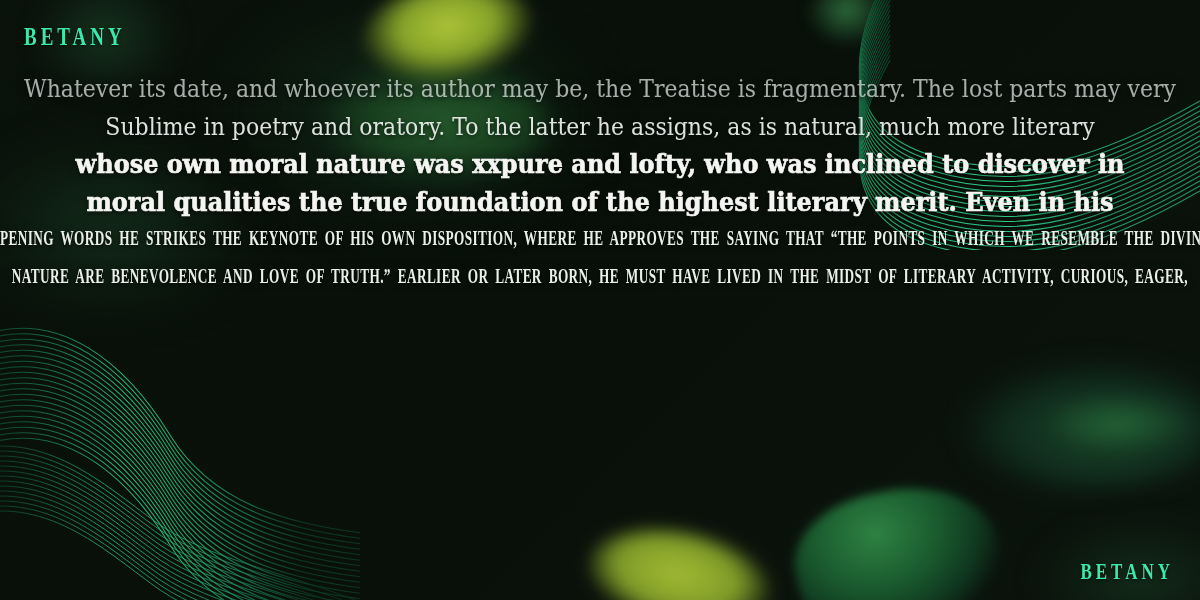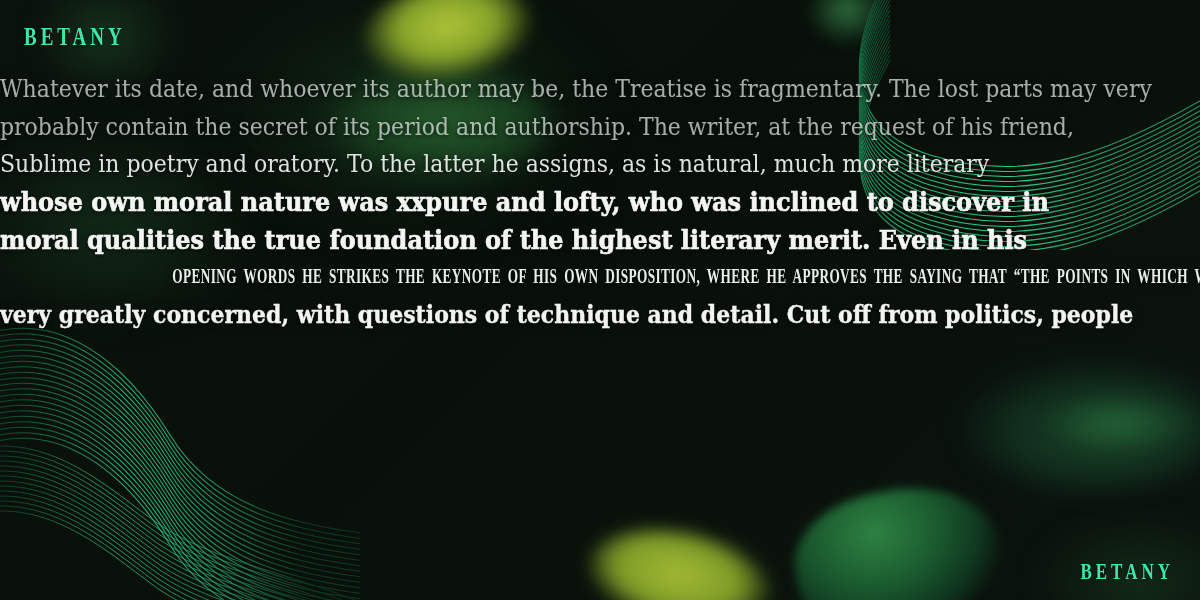--- a/index.html
+++ b/index.html
@@ -78,21 +78,21 @@
   .logo{
     position:absolute;font-family:"Liberation Serif",serif;font-weight:700;
     letter-spacing:4px;transform:scaleY(1.3);transform-origin:center;
     text-shadow:0 1px 3px rgba(0,0,0,.6);z-index:30;
   }
   .logo-tl{left:24px;top:26px;font-size:19px;}
   .logo-br{right:26px;bottom:18px;font-size:17px;}
   
   .article{position:absolute;left:0;right:0;top:70px;z-index:20;}
   .line{
-    display:flex;justify-content:flex-start;align-items:center;
+    display:flex;justify-content:center;align-items:center;
     height:37.6px;white-space:nowrap;
   }
   .line > span{
     display:inline-block;white-space:nowrap;
     text-shadow:0 2px 4px rgba(0,0,0,.55), 0 0 10px rgba(0,0,0,.35);
   }
   .l-thin > span{
     font-size:22px;color:rgba(223,231,226,0.74);font-weight:400;
     transform:scale(1,1.12);
   }
@@ -223,31 +223,28 @@
 
 <div class="vignette"></div>
 
 <div class="logo logo-tl" style="color:#3ce9ad;">BETANY</div>
 <div class="logo logo-br" style="color:#3ce9ad;">BETANY</div>
 
 <div class="article">
   <div class="line l-thin">
       <span>Whatever its date, and whoever its author may be, the Treatise is fragmentary. The lost parts may very</span>
     </div>
-  <div class="line l-thin">
-      <span>probably contain the secret of its period and authorship. The writer, at the request of his friend,</span>
-    </div>
   <div class="line l-reg">
       <span>Sublime in poetry and oratory. To the latter he assigns, as is natural, much more literary</span>
     </div>
   <div class="line l-xbold">
       <span>whose own moral nature was xxpure and lofty, who was inclined to discover in</span>
     </div>
   <div class="line l-xbold">
       <span>moral qualities the true foundation of the highest literary merit. Even in his</span>
     </div>
   <div class="line l-caps">
       <span>OPENING WORDS HE STRIKES THE KEYNOTE OF HIS OWN DISPOSITION, WHERE HE APPROVES THE SAYING THAT “THE POINTS IN WHICH WE RESEMBLE THE DIVINE</span>
     </div>
-  <div class="line l-bold2">
-      <span>very greatly concerned, with questions of technique and detail. Cut off from politics, people</span>
+  <div class="line l-caps">
+      <span>NATURE ARE BENEVOLENCE AND LOVE OF TRUTH.” EARLIER OR LATER BORN, HE MUST HAVE LIVED IN THE MIDST OF LITERARY ACTIVITY, CURIOUS, EAGER,</span>
     </div>
 </div>
 
 </body></html>

